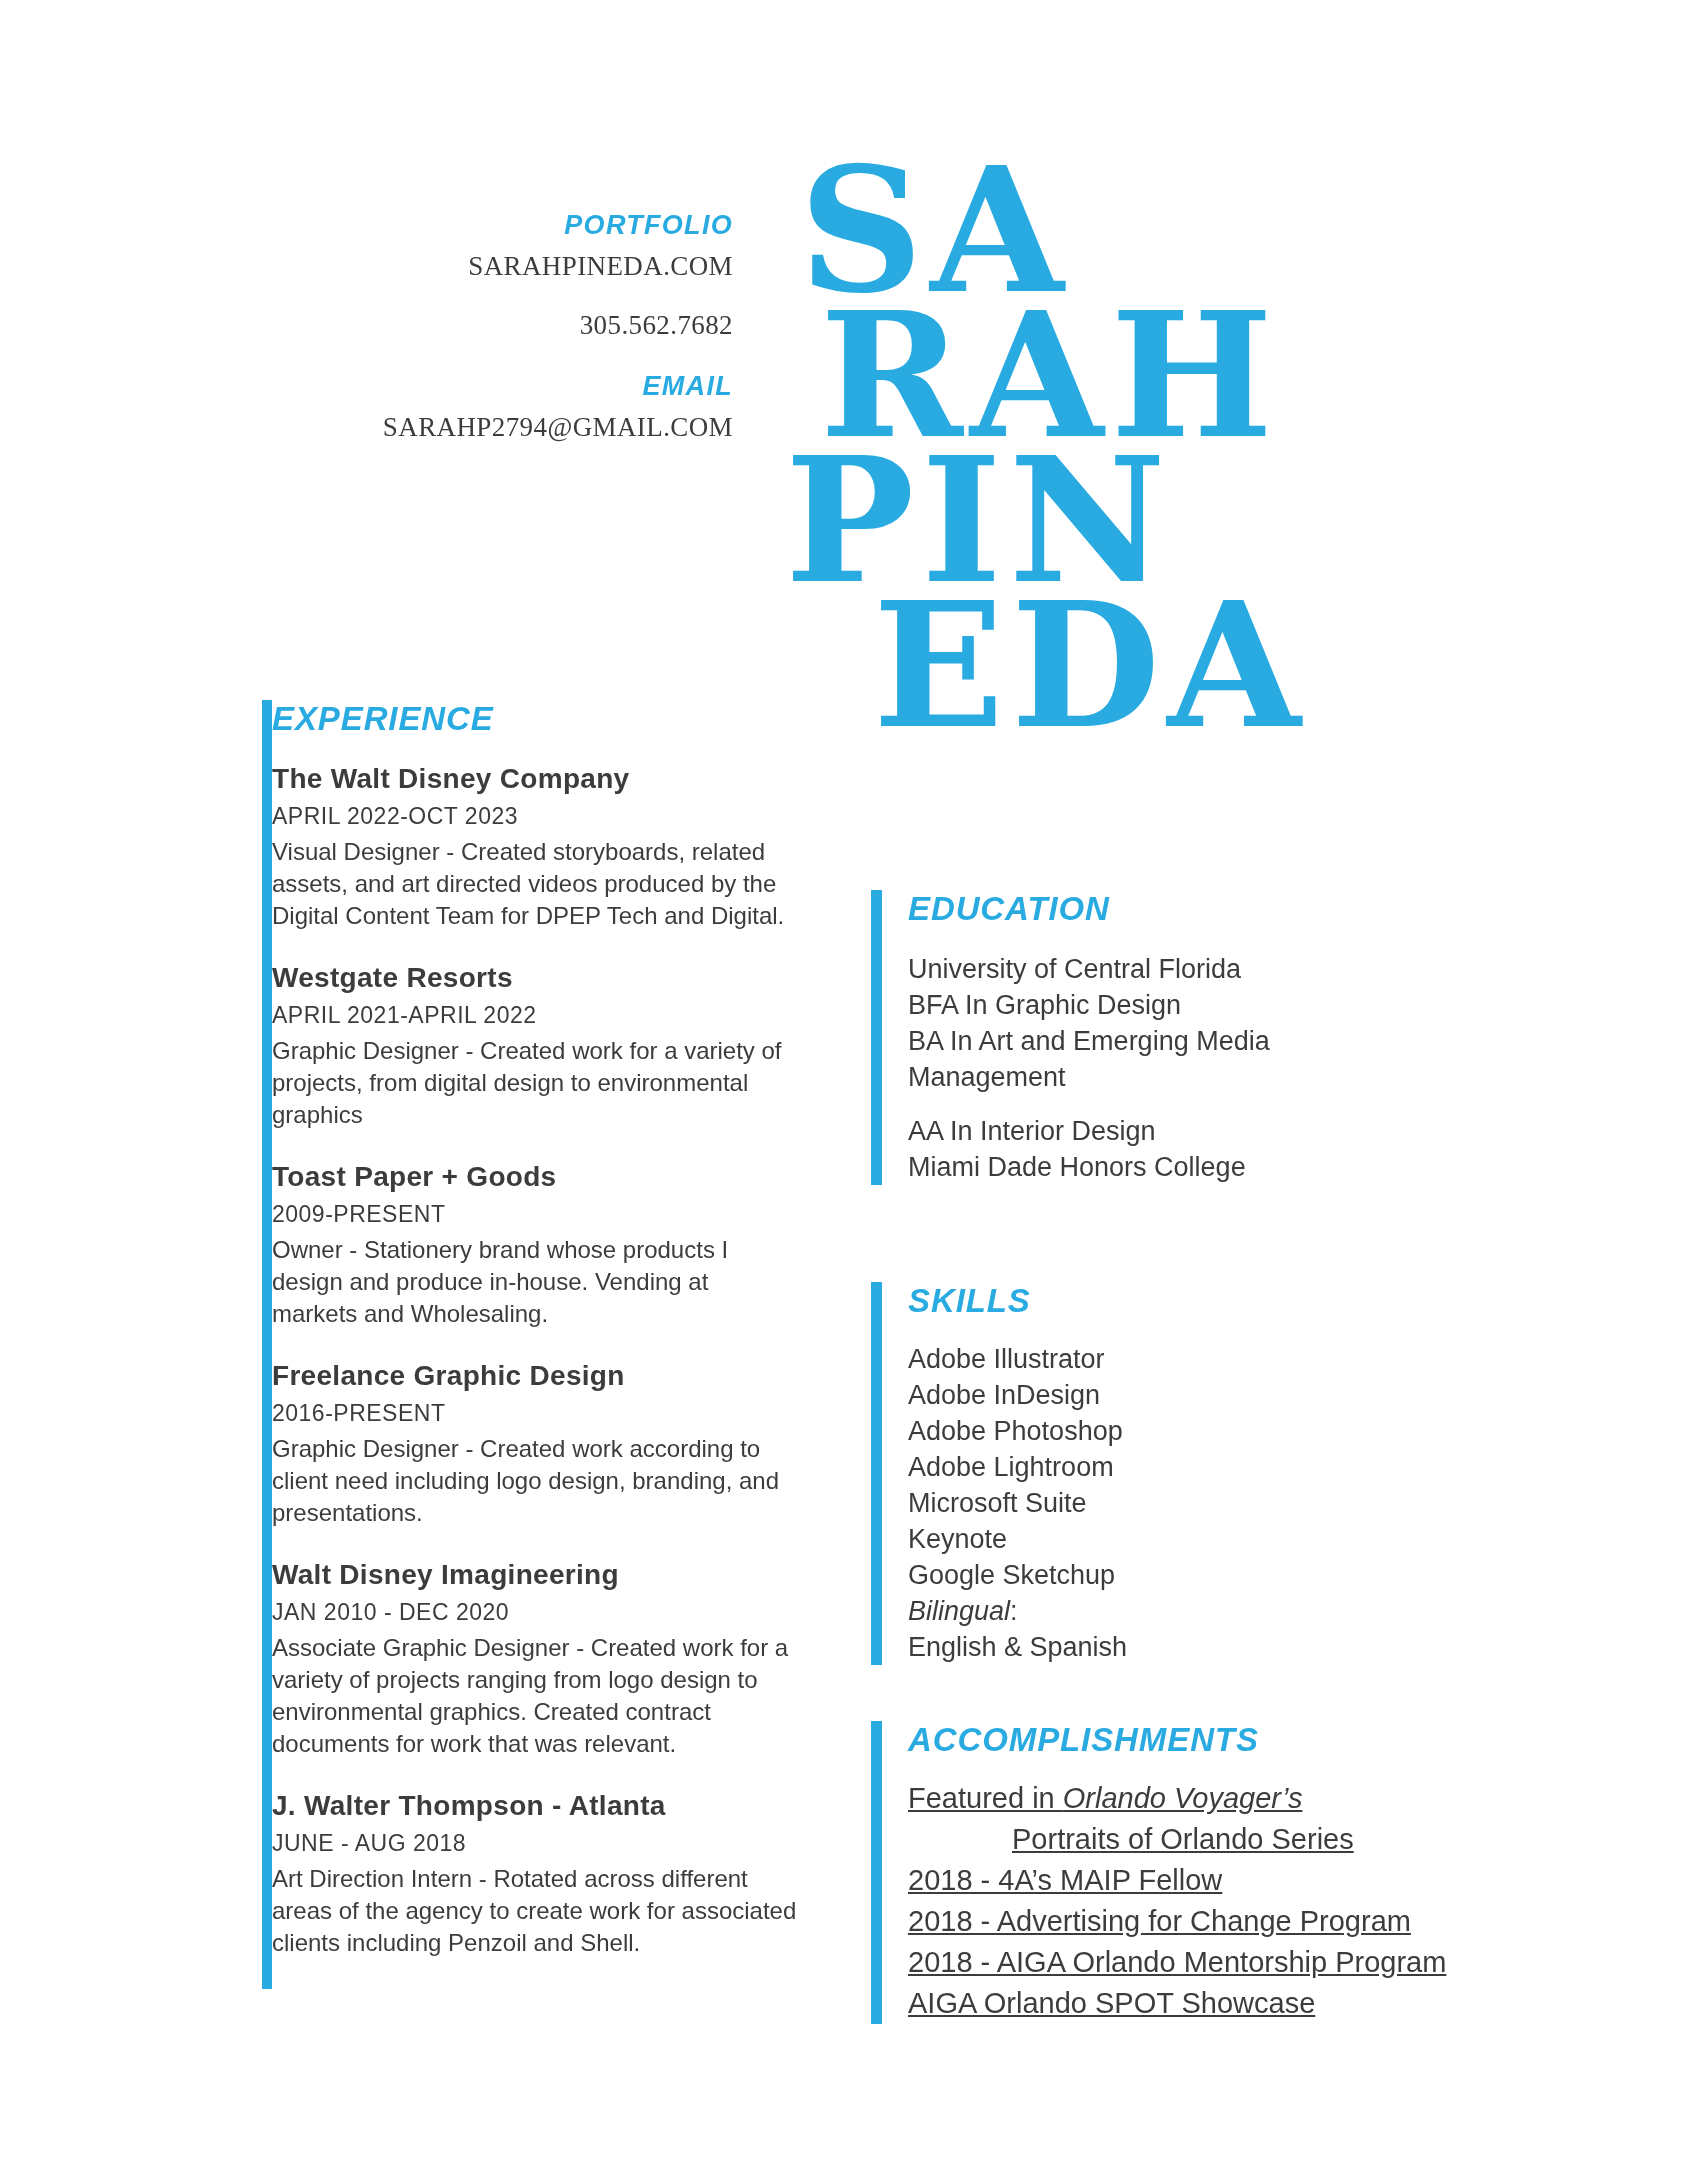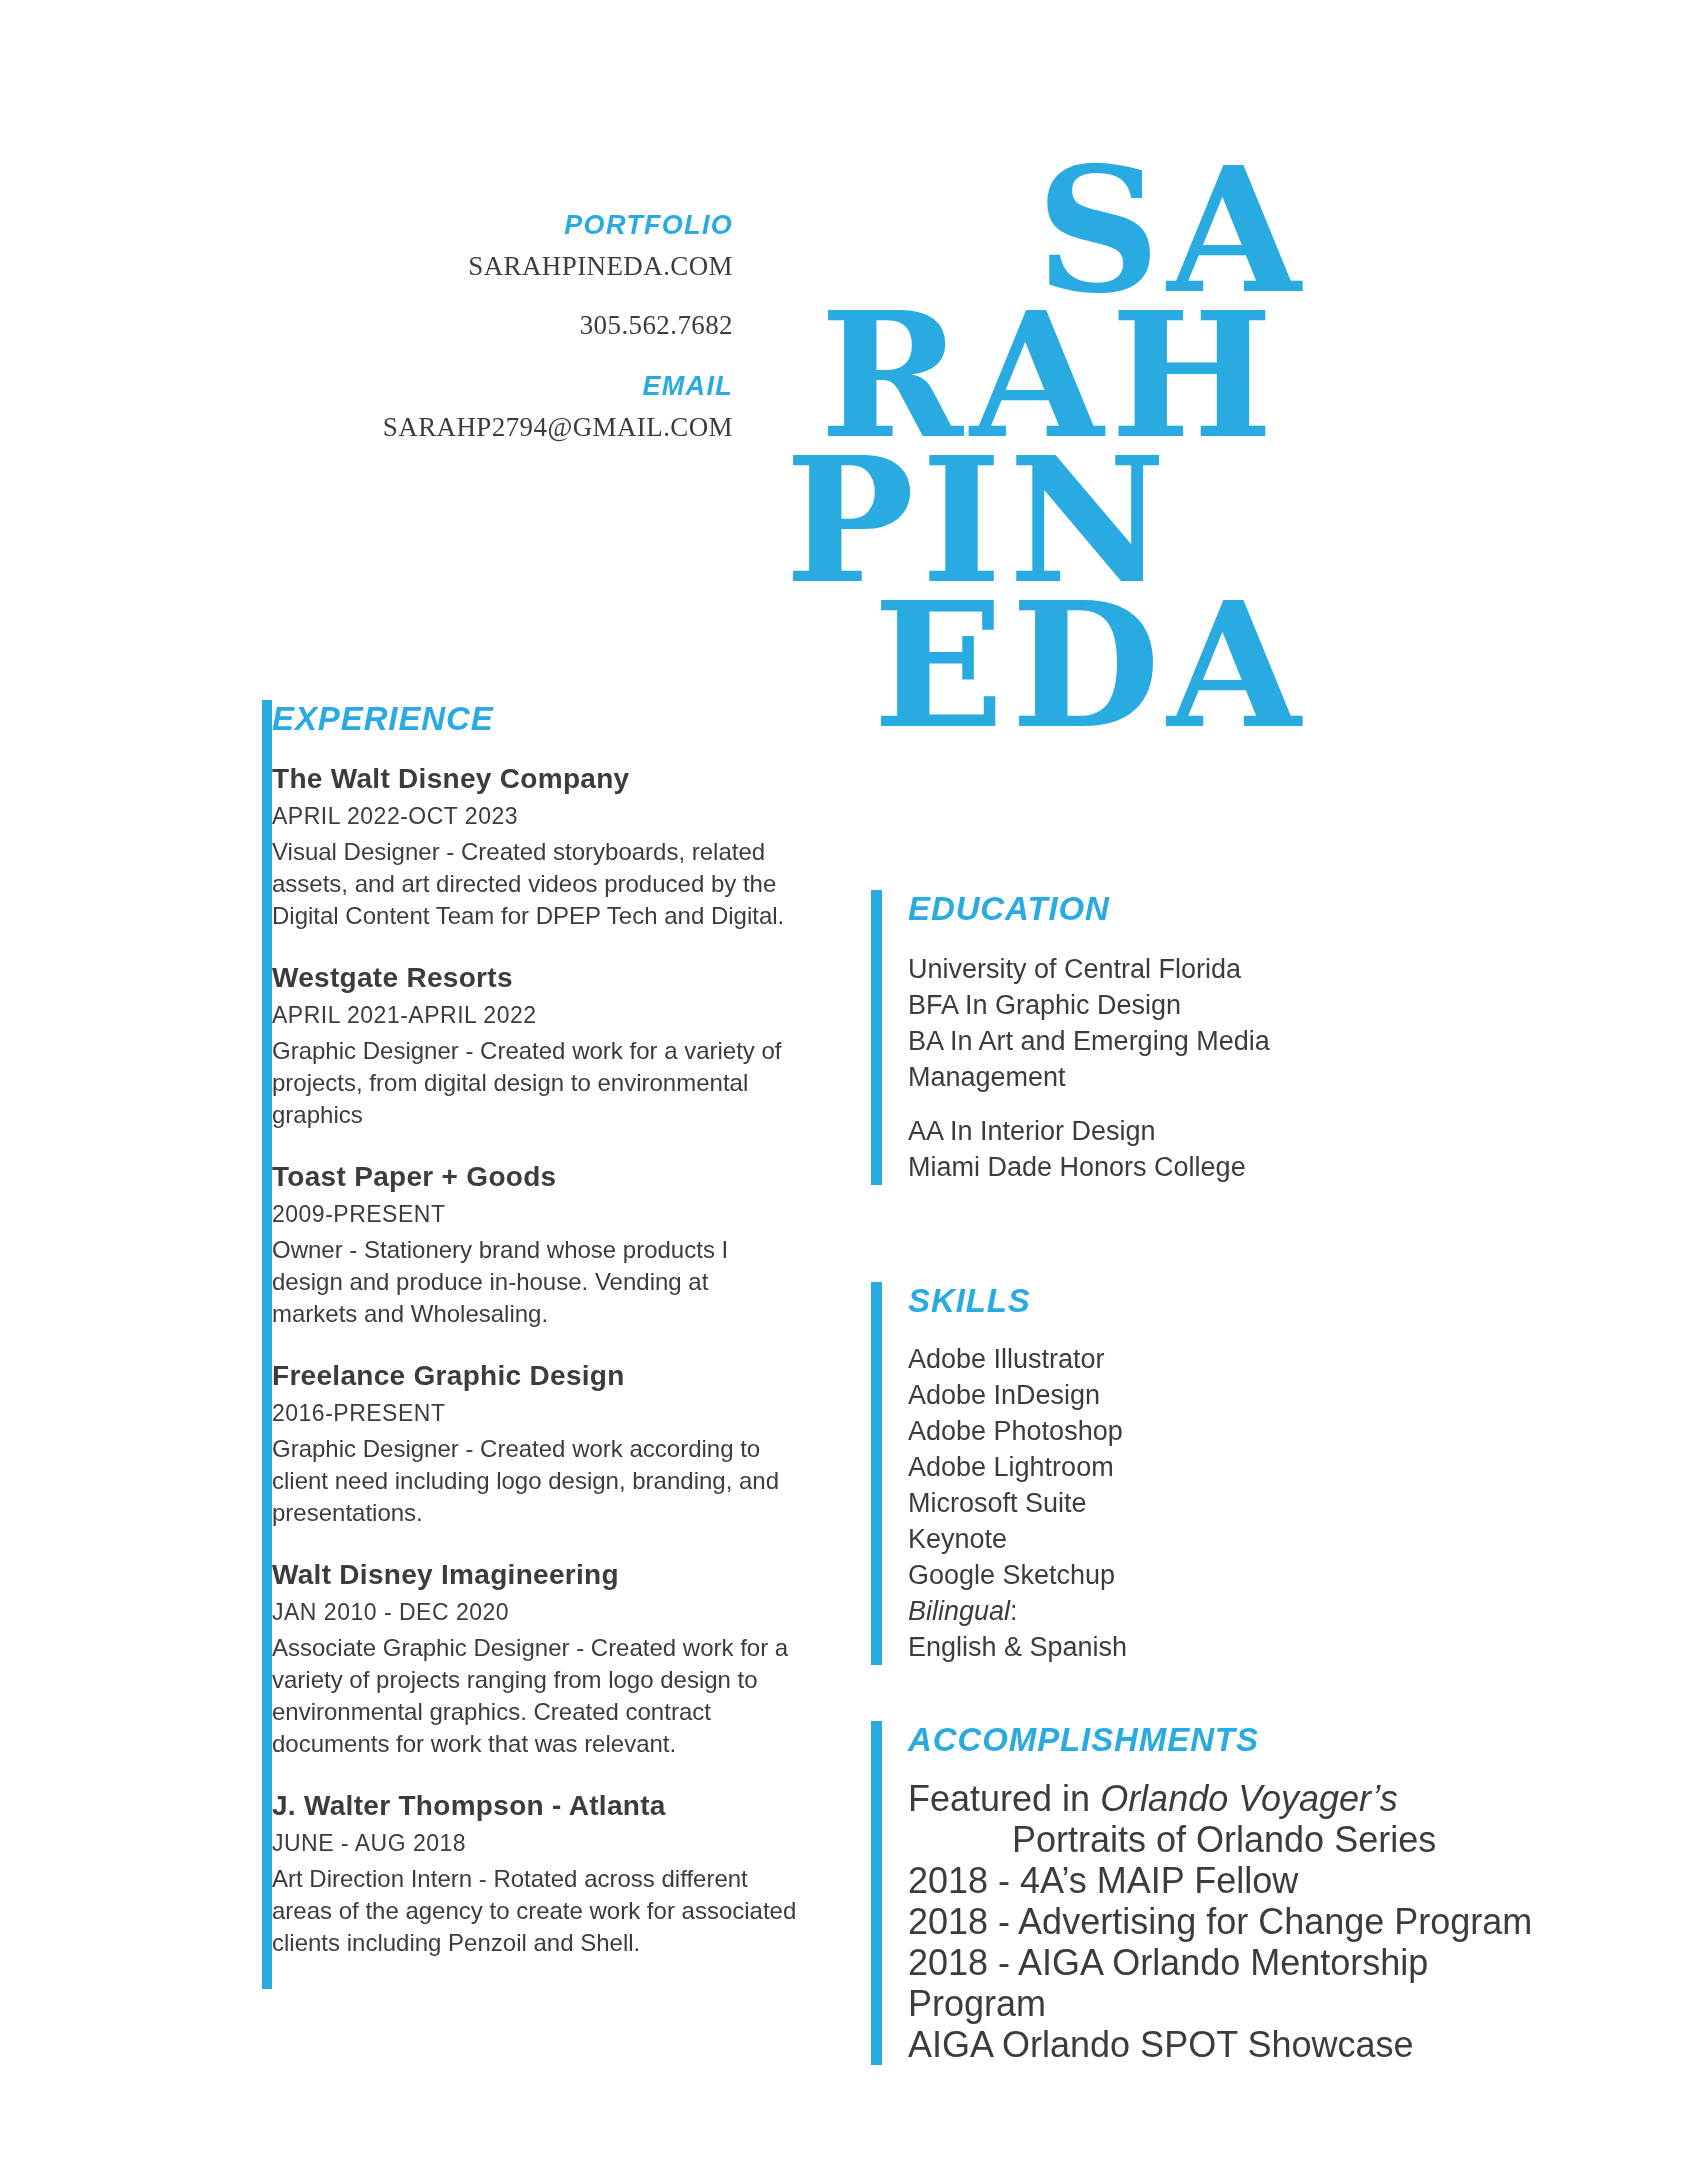--- a/index.html
+++ b/index.html
@@ -10,21 +10,21 @@
 
   
   .contact { position:absolute; top:204px; right:952px; text-align:right; }
   .contact .label { color:var(--accent); font-weight:bold; font-style:italic; font-size:27px; line-height:42px; letter-spacing:1.3px; }
   .contact .value { font-size:27px; line-height:40px; margin-bottom:19.3px; letter-spacing:0.4px;font-family:Liberation Serif, serif; }
 
   
   .name { position:absolute; left:785px; top:158px; color:var(--accent);
           font-family:"DejaVu Serif","Liberation Serif",serif; font-weight:bold;
           font-size:172px; line-height:145px; letter-spacing:7px; }
-  .name .l1 { margin-left:14px;text-align:right; }
+  .name .l1 { margin-left:14px; }
   .name .l2 { margin-left:35px; }
   .name .l3 { margin-left:0; }
   .name .l4 { margin-left:88px; }
 
   
   .section-heading { color:var(--accent); font-weight:bold; font-style:italic; font-size:33px; letter-spacing:0.9px; }
 
   
   .experience { position:absolute; left:262px; top:700px; width:586px;
                 border-left:10.5px solid var(--accent); }
@@ -41,21 +41,21 @@
   .edu-line { font-size:27px; line-height:36px; }
   .edu-group2 { margin-top:17.6px; }
 
   .skills { top:1282px; width:527px; }
   .skills .section-heading { margin-bottom:21px; }
   .skill-line { font-size:27px; line-height:36px; }
   .it { font-style:italic; }
 
   .accomplishments { top:1721px; width:667px; }
   .accomplishments .section-heading { margin-bottom:19.3px; }
-  .acc-line { font-size:36px; line-height:41px; }
+  .acc-line { font-size:29px; line-height:41px;text-decoration:underline; }
   .acc-indent { padding-left:104px; }
 </style>
 </head>
 <body>
 
 <div class="page">
 
   <header class="contact">
     <div class="label">PORTFOLIO</div>
     <div class="value">SARAHPINEDA.COM</div>

